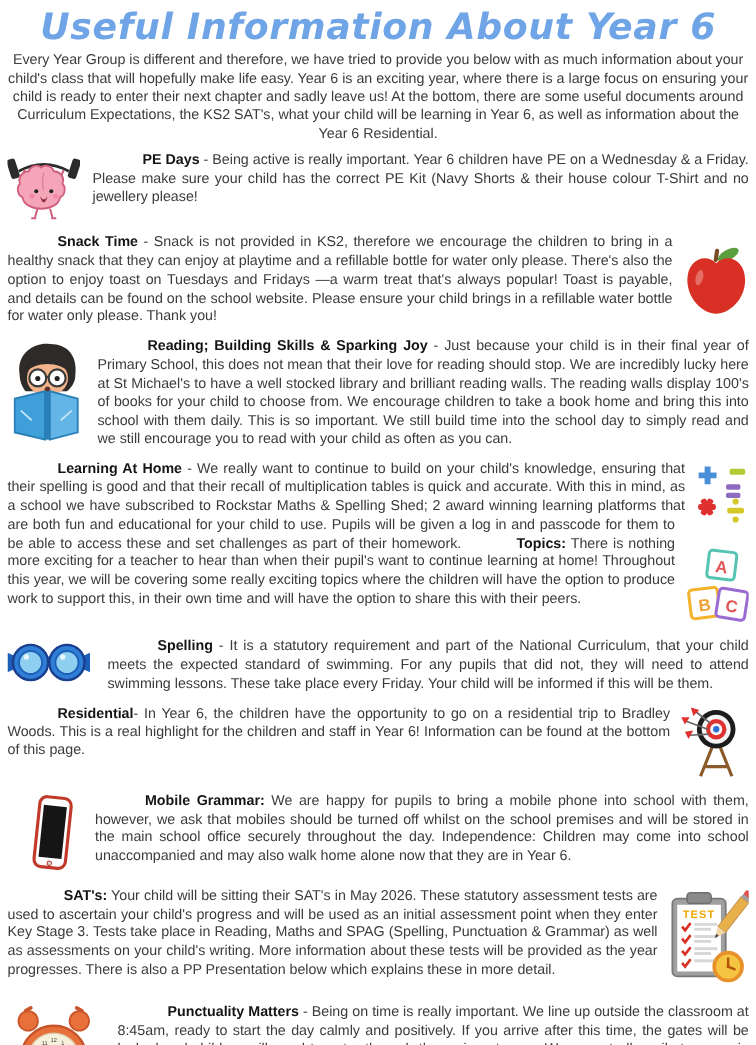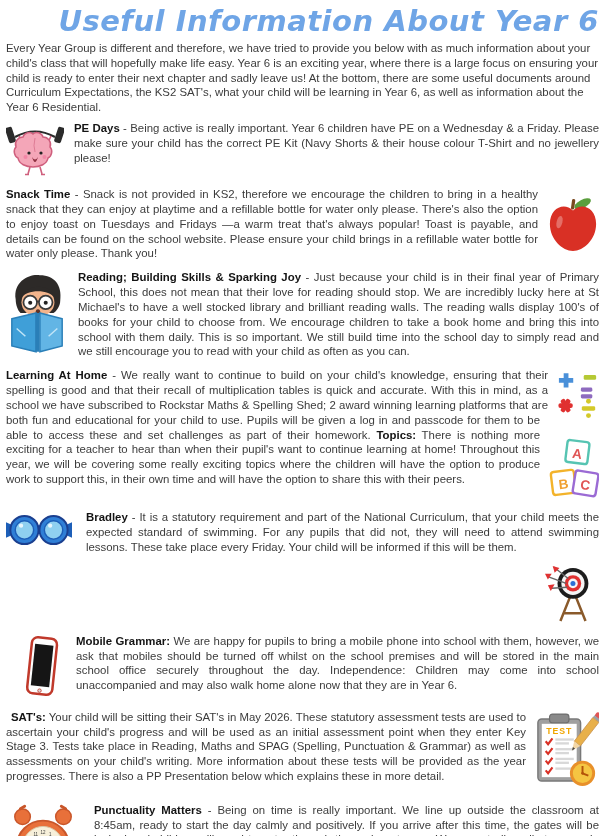--- a/index.html
+++ b/index.html
@@ -5,31 +5,31 @@
   html,body { margin:0; padding:0; }
   body {
     width:605px; height:836px; overflow:hidden;
     background:#ffffff;
     font-family:"Liberation Sans", sans-serif;
     color:#3b3b3b;
   }
   .page { padding:2px 6px 0 6px; }
   .title {
     margin:2px 0 3px 0;
-    text-align:right;
+    text-align:center;
     font-family:"DejaVu Sans", sans-serif;
     font-style:italic;
     font-weight:bold;
     font-size:29px;
     letter-spacing:0.5px;
     color:#6fa5e6;
   }
   p { margin:0; font-size:11.4px; line-height:1.30; }
-  b { color:#141414; }
-  .center { }
+  b { color:#141414;margin-left:40px; }
+  .center { text-align:center; }
   .j { text-align:justify; }
   .section { margin-bottom:9px; display:flow-root; }
   .icon-l { float:left; margin:1px 10px 2px 0; }
   .icon-r { float:right; margin:1px 0 2px 9px; }
   .icon-r2 { float:right; clear:right; margin:10px 0 2px 9px; }
   .phone-indent { margin-left:16px; margin-right:14px; }
   svg { display:block; }
   svg text { font-family:"Liberation Sans", sans-serif; }
 </style>
 </head>
@@ -140,21 +140,21 @@
         <polygon points="68,11 61,14 61,24 68,27" fill="#1d5fb8"></polygon>
         <rect x="28" y="14" width="12" height="8" rx="3.5" fill="#1d5fb8"></rect>
         <circle cx="19" cy="19" r="14.5" fill="#2f7fd6" stroke="#1a3f8f" stroke-width="2"></circle>
         <circle cx="19" cy="19" r="9.5" fill="#8fd0f0" stroke="#1d5fb8" stroke-width="1.5"></circle>
         <circle cx="49" cy="19" r="14.5" fill="#2f7fd6" stroke="#1a3f8f" stroke-width="2"></circle>
         <circle cx="49" cy="19" r="9.5" fill="#8fd0f0" stroke="#1d5fb8" stroke-width="1.5"></circle>
         <circle cx="15.5" cy="14.5" r="2.2" fill="#ffffff" opacity="0.8"></circle>
         <circle cx="45.5" cy="14.5" r="2.2" fill="#ffffff" opacity="0.8"></circle>
       </svg>
     </span>
-    <p class="j"><b>Bradley</b><span> - It is a statutory requirement and part of the National Curriculum, that your child meets the expected standard of swimming. For any pupils that did not, they will need to attend swimming lessons. These take place every Friday. Your child will be informed if this will be them.</span></p>
+    <p class="j"><b>Spelling</b><span> - It is a statutory requirement and part of the National Curriculum, that your child meets the expected standard of swimming. For any pupils that did not, they will need to attend swimming lessons. These take place every Friday. Your child will be informed if this will be them.</span></p>
   </div>
 
   <div class="section">
     <span class="icon-r">
       <svg width="54" height="58" viewBox="0 0 56 60">
         <path d="M16,58 L26,33 M42,58 L32,33 M20,50 L38,50" stroke="#8a5a2b" stroke-width="2.6"></path>
         <circle cx="29" cy="19" r="16" fill="#1c1c1c"></circle>
         <circle cx="29" cy="19" r="12" fill="#f5f5f5"></circle>
         <circle cx="29" cy="19" r="8.5" fill="#e03131"></circle>
         <circle cx="29" cy="19" r="5" fill="#f5f5f5"></circle>
@@ -162,20 +162,21 @@
         <g stroke="#666" stroke-width="1.4">
           <line x1="9" y1="2" x2="24" y2="14"></line>
           <line x1="3" y1="12" x2="22" y2="19"></line>
           <line x1="7" y1="24" x2="23" y2="23"></line>
         </g>
         <polygon points="6,-1 13,1 8,6" fill="#e03131" transform="translate(2,2)"></polygon>
         <polygon points="0,9 7,9 3,15" fill="#e03131"></polygon>
         <polygon points="3,21 10,20 6,27" fill="#e03131"></polygon>
       </svg>
     </span>
+    <p class="j"><b>Residential</b><span>- In Year 6, the children have the opportunity to go on a residential trip to Bradley Woods. This is a real highlight for the children and staff in Year 6! Information can be found at the bottom of this page.</span></p>
   </div>
 
   <div class="section">
     <span class="icon-l phone-indent">
       <svg width="40" height="64" viewBox="0 0 40 66">
         <g transform="rotate(6 20 33)">
           <rect x="7" y="3" width="26" height="58" rx="6" fill="#fdfdfd" stroke="#c0392b" stroke-width="2.6"></rect>
           <rect x="10.5" y="10" width="19" height="43" fill="#151515"></rect>
           <circle cx="20" cy="57.5" r="1.8" fill="#d8d8d8" stroke="#c0392b" stroke-width="0.8"></circle>
         </g>

